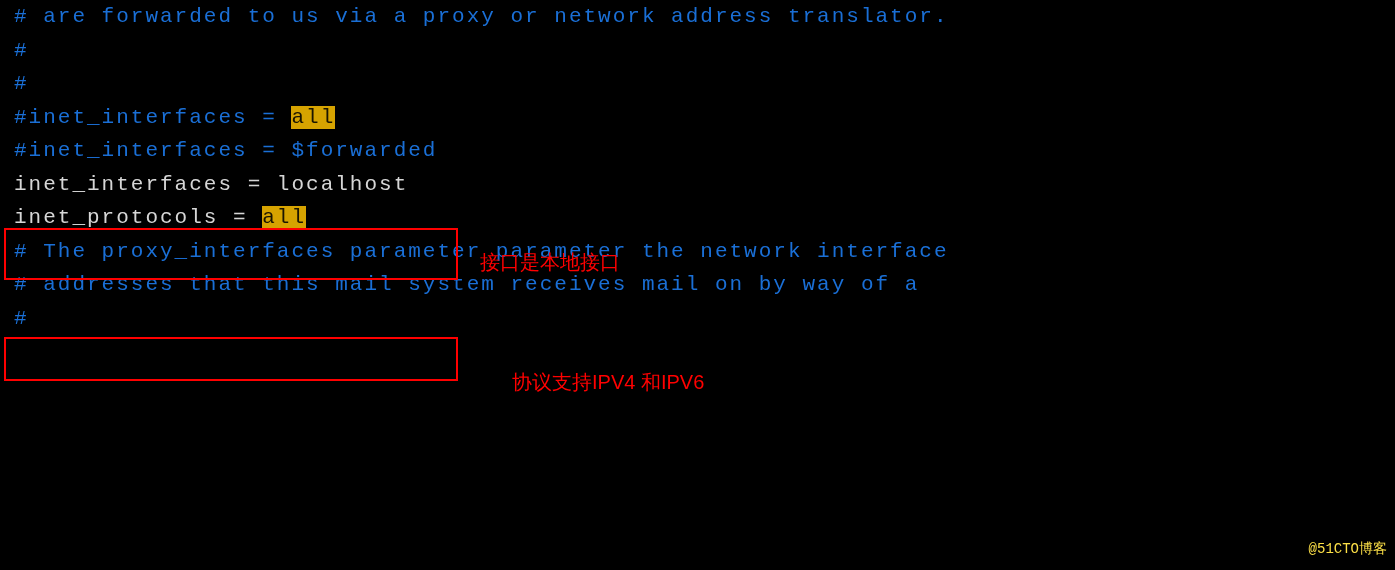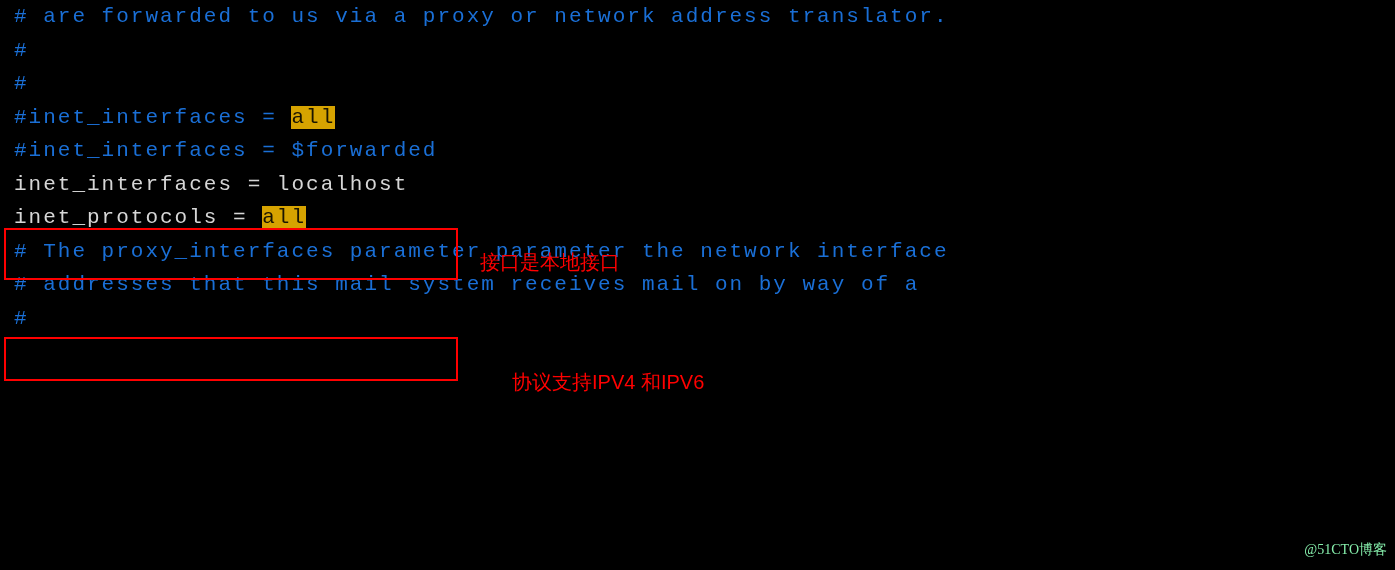--- a/index.html
+++ b/index.html
@@ -53,23 +53,23 @@
     font-family: "Microsoft YaHei", "SimSun", sans-serif;
     font-size: 20px;
     letter-spacing: 0px;
   }
   .anno1 { left: 480px; top: 246px; }
   .anno2 { left: 512px; top: 350px; margin-top: 16px; }
   .watermark {
     position: absolute;
     right: 8px;
     bottom: 4px;
-    color: #86efac;
+    color: #fde047;
     font-size: 14px;
-    font-family: Liberation Serif, serif;
+    font-family: Liberation Mono, monospace;
     letter-spacing: 0px;
   }
 </style>
 </head>
 <body>
 
 <div class="code-area">
   <div class="line"># are forwarded to us via a proxy or network address translator.</div>
   <div class="line">#</div>
   <div class="line">#</div>

